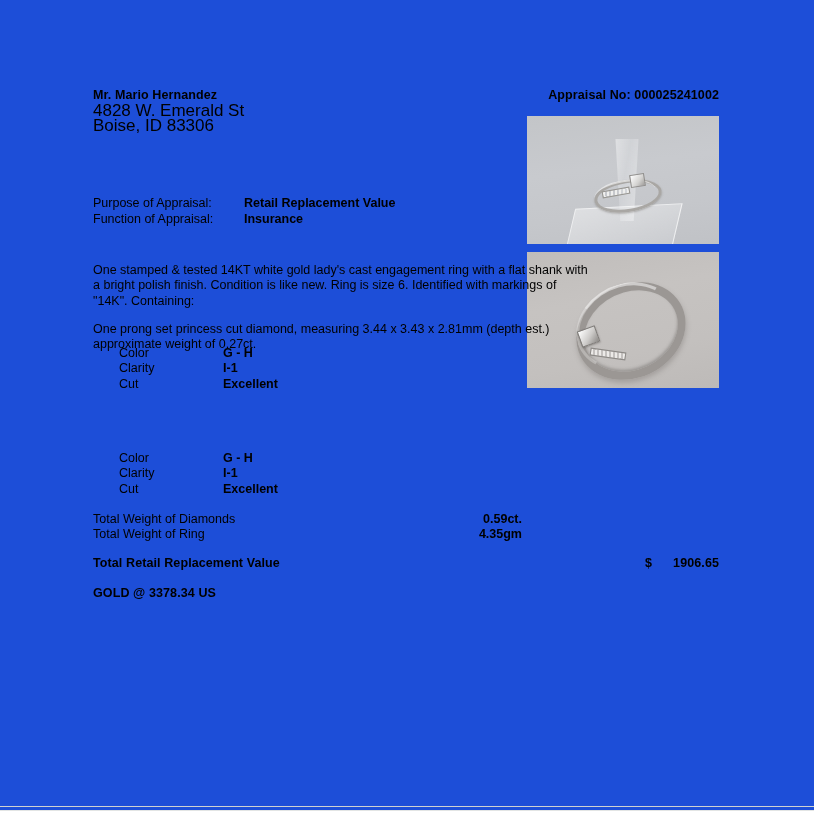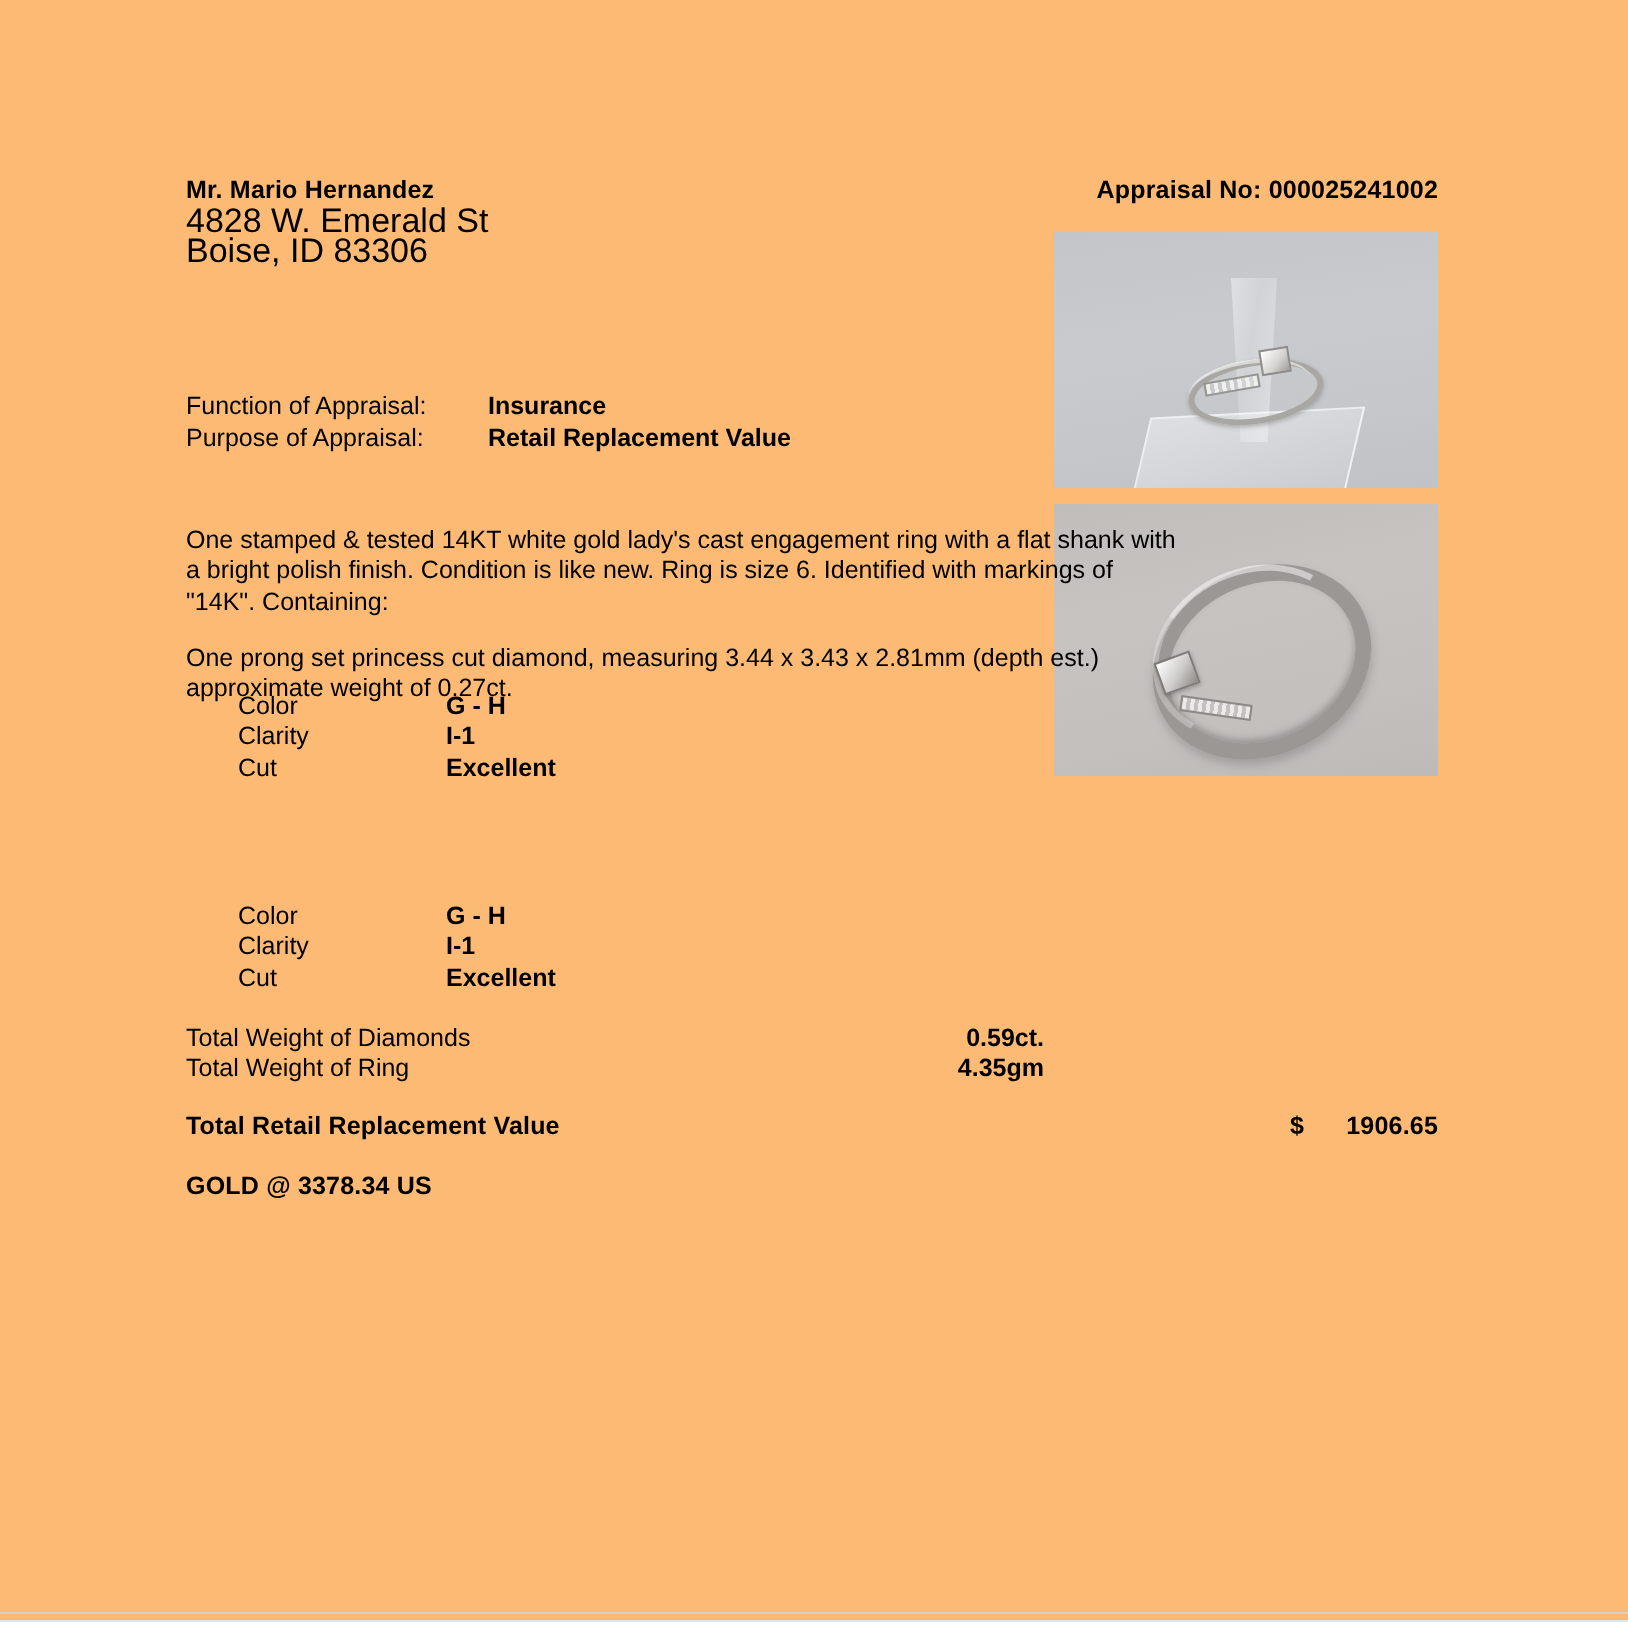--- a/index.html
+++ b/index.html
@@ -16,21 +16,21 @@
     color: #000000;
     -webkit-font-smoothing: antialiased;
   }
 
   .page {
     position: absolute;
     left: 0;
     top: 0;
     width: 814px;
     height: 810px;
-    background: #fdba74;
+    background: #1d4ed8;
   }
 
   
   .addr-block {
     position: absolute;
     left: 93px;
     top: 88px;
     line-height: 15px;
     font-size: 12.5px;
   }
@@ -312,26 +312,26 @@
     <div class="ph-inner">
       <div class="ring-side"></div>
       <div class="ring-side-hl"></div>
       <div class="chan-side"></div>
       <div class="head-side"></div>
     </div>
   </div>
 
   <div class="purpose">
     <div class="row">
+      <div class="lbl">Purpose of Appraisal:</div>
+      <div class="val">Retail Replacement Value</div>
+    </div>
+    <div class="row">
       <div class="lbl">Function of Appraisal:</div>
       <div class="val">Insurance</div>
-    </div>
-    <div class="row">
-      <div class="lbl">Purpose of Appraisal:</div>
-      <div class="val">Retail Replacement Value</div>
     </div>
   </div>
 
   <div class="para para-desc">One stamped &amp; tested 14KT white gold lady's cast engagement ring with a flat shank with a bright polish finish. Condition is like new. Ring is size 6. Identified with markings of "14K".  Containing:</div>
 
   <div class="para para-d1">One prong set princess cut diamond, measuring 3.44 x 3.43 x 2.81mm (depth est.) approximate weight of 0.27ct.</div>
   <div class="grade grade-1">
     <div class="row">
       <div class="lbl">Color</div>
       <div class="val">G - H</div>

